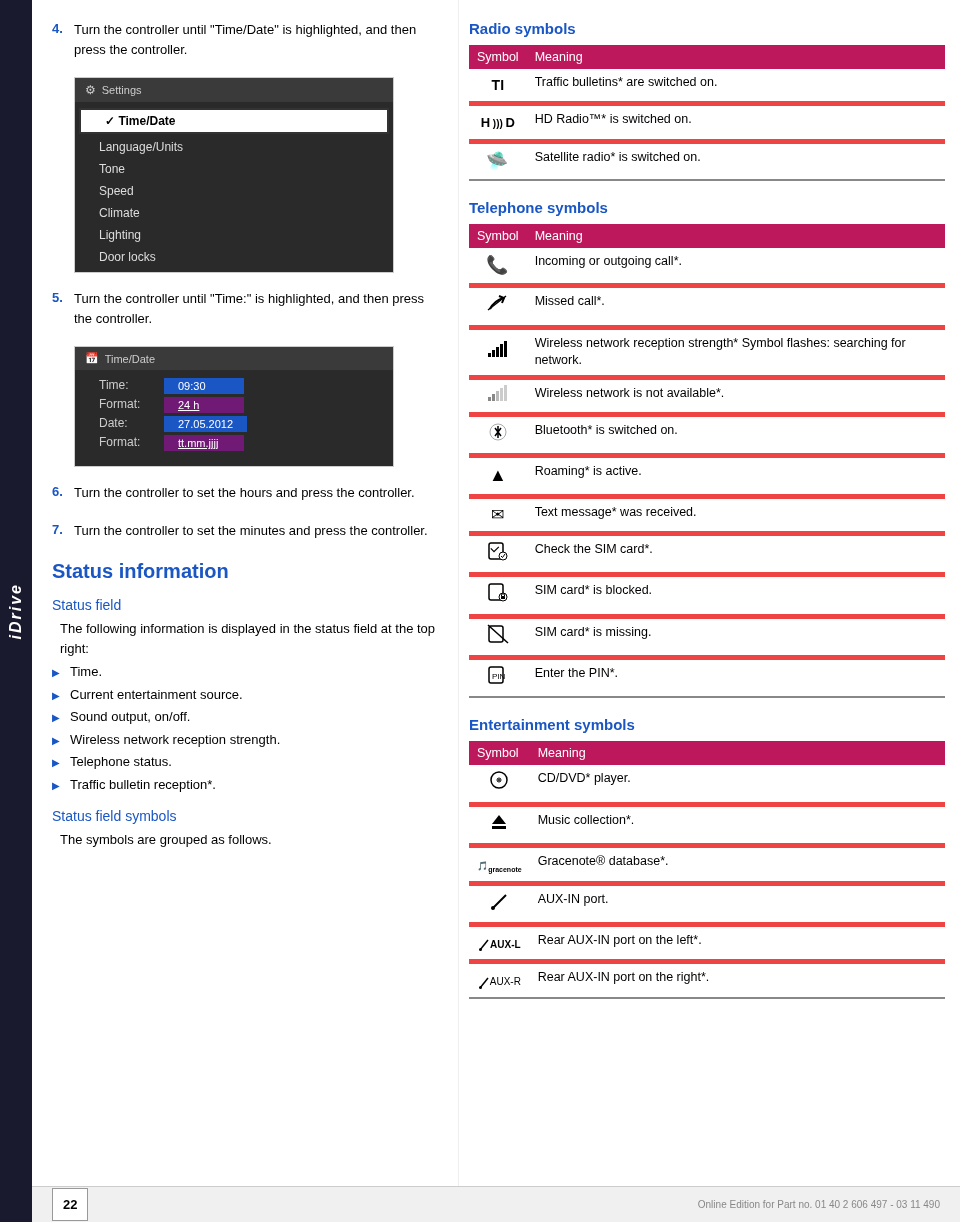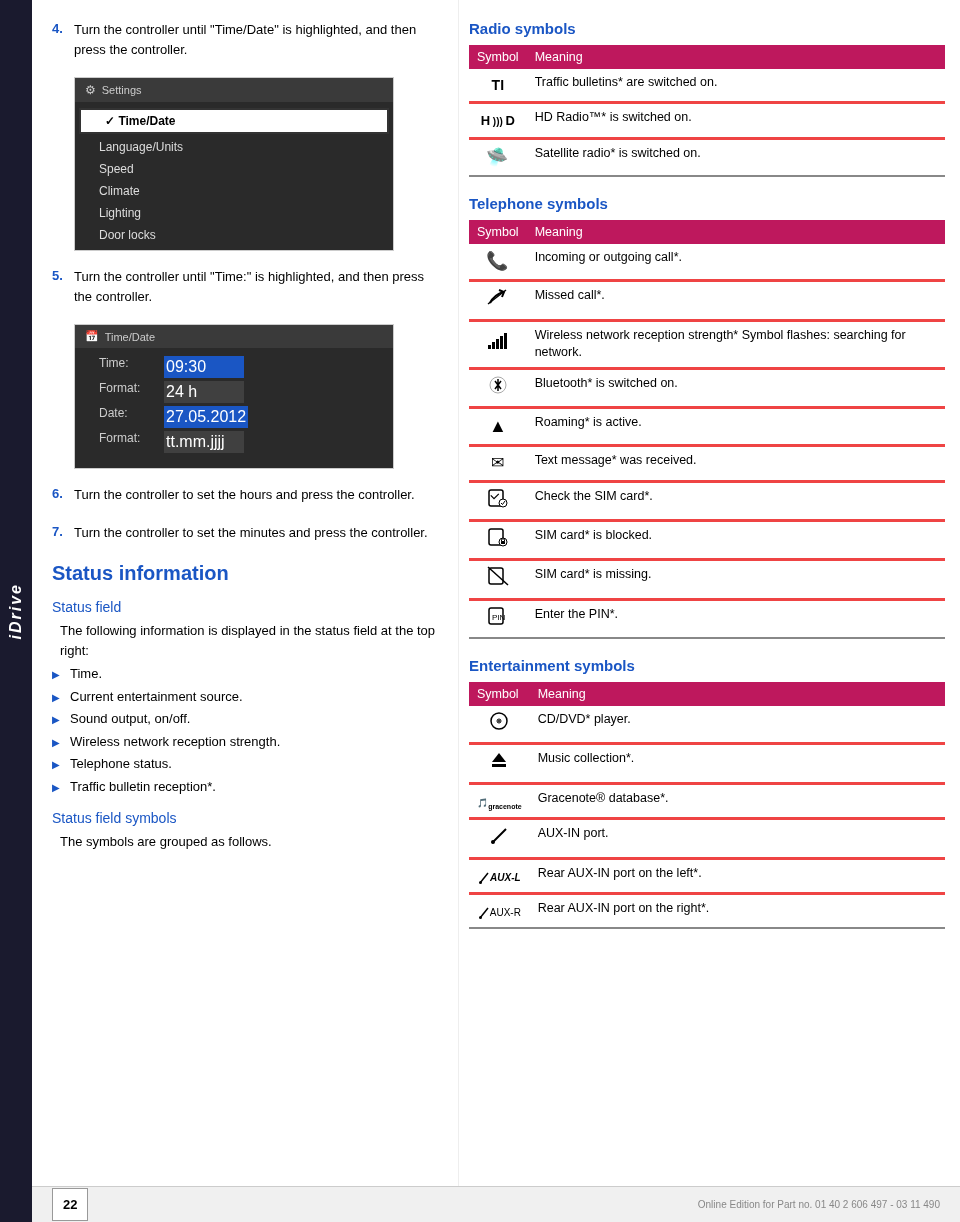--- a/index.html
+++ b/index.html
@@ -139,26 +139,27 @@
       margin-bottom: 3px;
     }
     .td-label {
       width: 65px;
       font-size: 12px;
       color: #ccc;
     }
     .td-value {
       background: #1a56c4;
       color: #fff;
-      padding: 2px 2px;
-      font-size: 16px;
+      padding: 2px 14px;
+      font-size: 11px;
       min-width: 80px;
     }
     .td-value.light {
-      background: #404040;
+      background: #701a75;
+      text-decoration: underline;
     }
 
     
     .section-heading {
       font-size: 20px;
       color: #1a56c4;
       font-weight: bold;
       margin: 20px 0 8px 0;
     }
     .subsection-heading {
@@ -215,21 +216,21 @@
     .symbol-table thead tr {
       background: #be185d;
       color: #fff;
     }
     .symbol-table thead th {
       padding: 5px 8px;
       text-align: left;
       font-weight: normal;
     }
     .symbol-table tbody tr {
-      border-bottom: 3px solid #ef4444;
+      border-bottom: 5px solid #ef4444;
     }
     .symbol-table tbody tr:last-child {
       border-bottom: 2px solid #888;
     }
     .symbol-table td {
       padding: 5px 8px;
       vertical-align: top;
       line-height: 1.4;
     }
     .symbol-table td:first-child {
@@ -303,20 +304,21 @@
     </div>
 
     <div class="screenshot-box">
       <div class="screenshot-title-bar">
         <span class="gear-icon">⚙</span>
         <span>Settings</span>
       </div>
       <div class="menu-list">
         <div class="menu-item highlighted">✓ Time/Date</div>
         <div class="menu-item">Language/Units</div>
+        <div class="menu-item">Tone</div>
         <div class="menu-item">Speed</div>
         <div class="menu-item">Climate</div>
         <div class="menu-item">Lighting</div>
         <div class="menu-item">Door locks</div>
       </div>
     </div>
 
     <div class="step">
       <span class="step-number">5.</span>
       <span class="step-text">Turn the controller until "Time:" is highlighted, and then press the controller.</span>
@@ -451,20 +453,32 @@
               <div class="signal-bar" style="height:7px;"></div>
               <div class="signal-bar" style="height:10px;"></div>
               <div class="signal-bar" style="height:13px;"></div>
               <div class="signal-bar" style="height:16px;"></div>
             </div>
           </td>
           <td>Wireless network reception strength* Symbol flashes: searching for network.</td>
         </tr>
         <tr>
           <td>
+            <div class="signal-bars muted">
+              <div class="signal-bar" style="height:4px;"></div>
+              <div class="signal-bar" style="height:7px;"></div>
+              <div class="signal-bar" style="height:10px;"></div>
+              <div class="signal-bar" style="height:13px;"></div>
+              <div class="signal-bar" style="height:16px;"></div>
+            </div>
+          </td>
+          <td>Wireless network is not available*.</td>
+        </tr>
+        <tr>
+          <td>
             <svg width="18" height="20" viewBox="0 0 18 20">
               <circle cx="9" cy="10" r="8" fill="none" stroke="#aaa" stroke-width="1"></circle>
               <path d="M6 6 L12 14 M12 6 L6 14 M9 4 L9 16" stroke="#000" stroke-width="1.5" fill="none"></path>
             </svg>
           </td>
           <td>Bluetooth* is switched on.</td>
         </tr>
         <tr>
           <td><span style="font-size:18px;">▲</span></td>
           <td>Roaming* is active.</td>
@@ -554,21 +568,21 @@
           <td>
             <svg width="22" height="20" viewBox="0 0 22 20">
               <line x1="4" y1="18" x2="18" y2="4" stroke="#000" stroke-width="2"></line>
               <circle cx="5" cy="17" r="2" fill="#000"></circle>
             </svg>
           </td>
           <td>AUX-IN port.</td>
         </tr>
         <tr>
           <td>
-            <span style="font-size:10px; font-weight:bold;font-style:italic;">
+            <span style="font-size:10px; font-weight:bold;">
               <svg width="12" height="14" viewBox="0 0 12 14" style="vertical-align:middle;">
                 <line x1="2" y1="12" x2="10" y2="2" stroke="#000" stroke-width="1.5"></line>
                 <circle cx="2.5" cy="11.5" r="1.5" fill="#000"></circle>
               </svg>AUX-L</span>
           </td>
           <td>Rear AUX-IN port on the left*.</td>
         </tr>
         <tr>
           <td>
             <span style="font-size:10px; font-weight:normal;">

